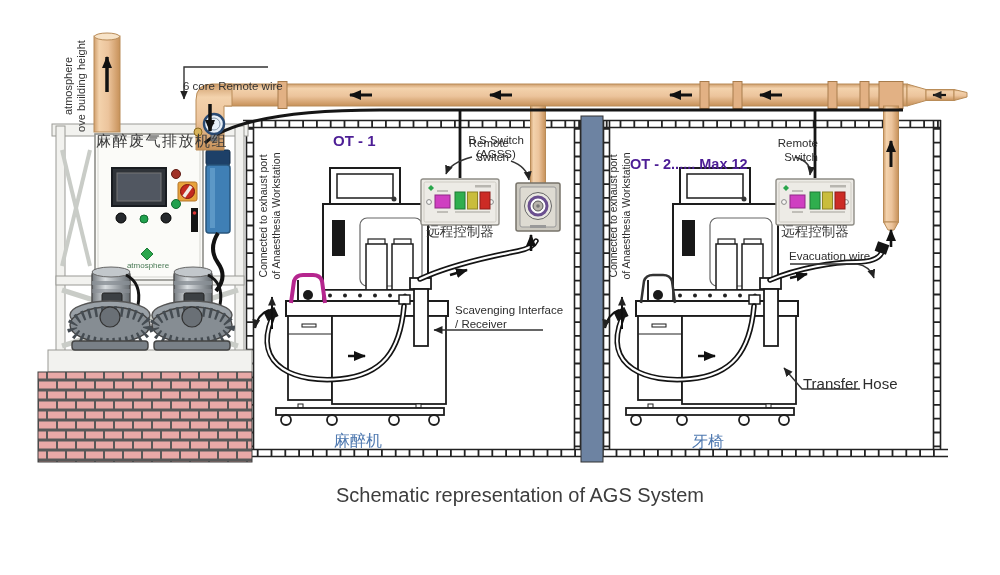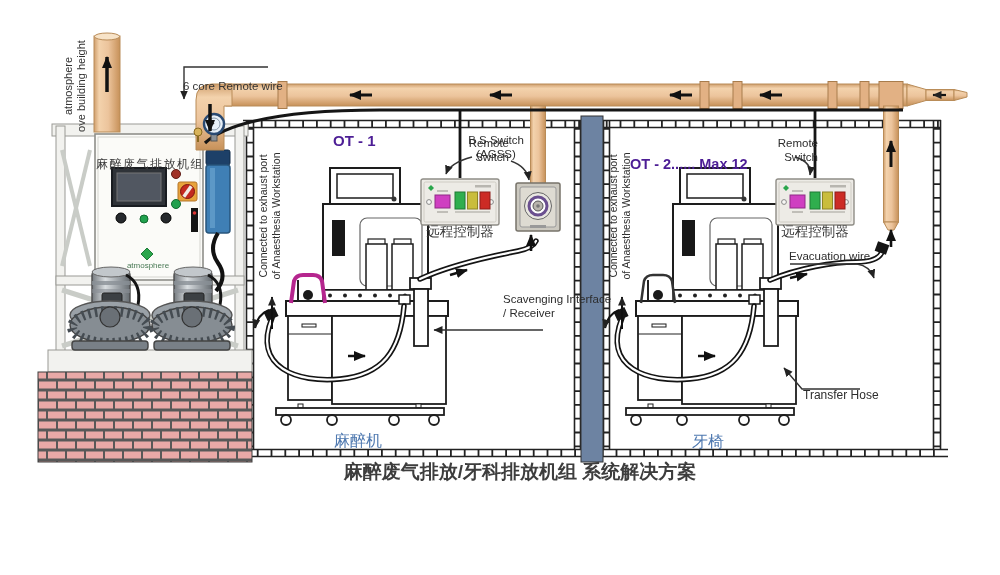--- a/index.html
+++ b/index.html
@@ -282,21 +282,21 @@
 </g>
 </svg>
 
 <div class="lbl rot ctr" style="left:25px;top:70px;width:105px;height:32px;font-size:11px;color:#333;">
   <div>atmosphere</div>
   <div>ove building height</div>
 </div>
 
 <div class="lbl" style="left:183px;top:51px;font-size:11.5px;color:#333;margin-top:28px;">6 core Remote wire</div>
 
-<div class="lbl ctr" style="left:96px;top:157px;width:83px;font-size:12px;letter-spacing:1.5px;color:#3a3a3a;">麻醉废气排放机组</div>
+<div class="lbl ctr" style="left:96px;top:132px;width:83px;font-size:15px;letter-spacing:1.5px;color:#3a3a3a;">麻醉废气排放机组</div>
 
 <div class="lbl ctr" style="left:118px;top:261px;width:60px;font-size:8px;color:#4a7a56;">atmosphere</div>
 
 <div class="lbl red" style="left:333px;top:132px;font-size:15px;">OT - 1</div>
 <div class="lbl red" style="left:630px;top:132px;font-size:14.5px;margin-top:24px;">OT - 2...... Max 12</div>
 
 <div class="lbl wrap" style="left:453px;top:136px;width:56px;font-size:11.5px;">Remote Switch</div>
 <div class="lbl wrap" style="left:762px;top:136px;width:56px;font-size:11.5px;">Remote Switch</div>
 
 <div class="lbl ctr" style="left:466px;top:133px;width:60px;font-size:11.5px;">
@@ -309,26 +309,26 @@
 
 <div class="lbl rot ctr" style="left:205px;top:200px;width:135px;height:32px;font-size:10.5px;color:#2e2e2e;">
   <div>Connected to exhaust port</div>
   <div>of Anaesthesia Workstation</div>
 </div>
 <div class="lbl rot ctr" style="left:555px;top:200px;width:135px;height:32px;font-size:10.5px;color:#2e2e2e;">
   <div>Connected to exhaust port</div>
   <div>of Anaesthesia Workstation</div>
 </div>
 
-<div class="lbl" style="left:455px;top:292px;font-size:11.5px;margin-left:48px;">
+<div class="lbl" style="left:455px;top:303px;font-size:11.5px;">
   <div>Scavenging Interface</div>
   <div>/ Receiver</div>
 </div>
 
 <div class="lbl" style="left:789px;top:249px;font-size:11.5px;">Evacuation wire</div>
-<div class="lbl" style="left:803px;top:375px;font-size:12px;margin-top:13px;">Transfer Hose</div>
+<div class="lbl" style="left:803px;top:375px;font-size:15px;">Transfer Hose</div>
 
 <div class="lbl blue ctr" style="left:308px;top:423px;width:100px;font-size:16px;">麻醉机</div>
 <div class="lbl blue ctr" style="left:658px;top:424px;width:100px;font-size:16px;">牙椅</div>
 
-<div class="lbl ctr" style="left:230px;top:460px;width:580px;font-size:19px;font-weight:bold;color:#3d3d3d;">麻醉废气排放/牙科排放机组 系统解决方案</div>
+<div class="lbl ctr" style="left:230px;top:483px;width:580px;font-size:20px;color:#3d3d3d;">Schematic representation of AGS System</div>
 
 </div>
 
 </body></html>

